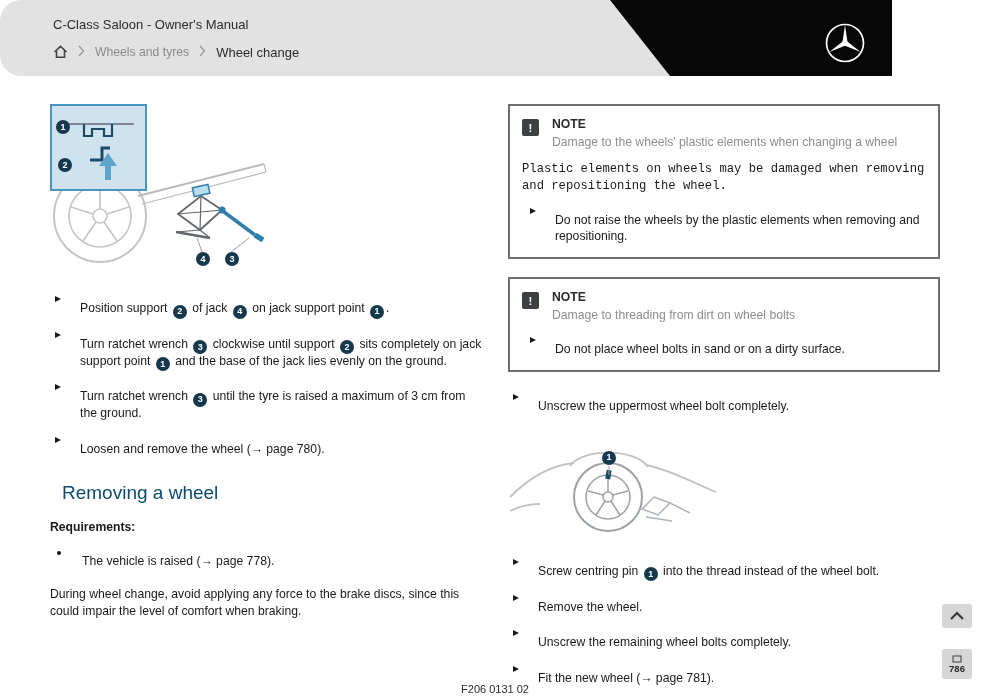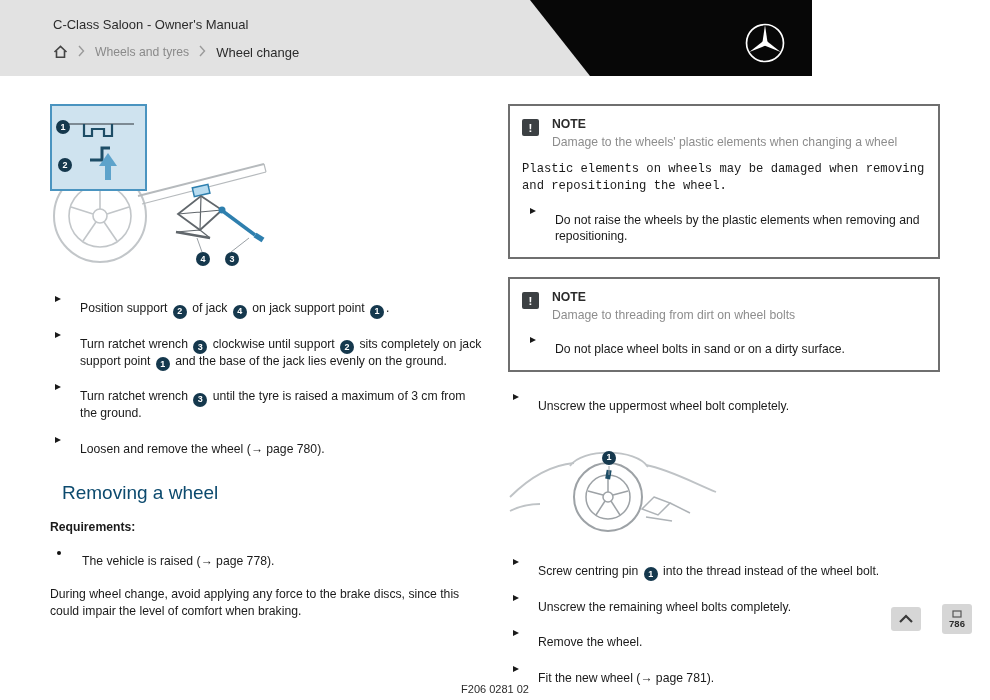--- a/index.html
+++ b/index.html
@@ -1,21 +1,21 @@
 <!DOCTYPE html>
 <html><head>
 <meta charset="utf-8">
 <style>
   * { margin:0; padding:0; box-sizing:border-box; }
   html,body { width:990px; height:700px; }
   body { font-family:"Liberation Sans", sans-serif; background:#fff; color:#1a1a1a; }
   .page { position:relative; width:990px; height:700px; background:#fff; overflow:hidden; }
 
   
-  .topbar { position:absolute; top:0; left:0; width:812px; height:76px; background:#e2e2e2; }
+  .topbar { position:absolute; top:0; left:0; width:892px; height:76px; background:#e2e2e2;border-radius:21px; }
   .topbar-left { position:absolute; left:53px; top:17px; }
   .doc-title { font-size:13px; color:#2b2b2b; margin-bottom:13px; }
   .breadcrumb { display:flex; align-items:flex-start; gap:10px; font-size:12.2px; }
   .crumb-home { display:flex; align-items:center; cursor:pointer; background:none; border:none; padding:0; }
   .crumb-sep { display:flex; align-items:center; }
   .crumb-link { color:#8a8a8a; background:none; border:none; font-size:12.2px; font-family:inherit; cursor:pointer; }
   .crumb-current { color:#2b2b2b; background:none; border:none; font-size:13px; font-family:inherit; cursor:pointer; }
   .brand-wedge { position:absolute; top:0; right:0; width:296px; height:76px; background:#070707;
                  clip-path:polygon(14px 0, 296px 0, 296px 76px, 74px 76px); }
   .mb-logo { position:absolute; top:22px; right:26px; width:42px; height:42px; }
@@ -52,21 +52,21 @@
   .note-icon { width:17px; height:17px; background:#3c4043; color:#fff; font-weight:700; font-size:11.5px;
                display:flex; align-items:center; justify-content:center; border-radius:2px; flex:none; margin-top:2px; }
   .note-title { font-weight:700; font-size:12.2px; color:#2b2b2b; margin-bottom:4px; }
   .note-subtitle { color:#8d8d8d; font-size:12.2px; line-height:1.3; }
   .note-body { margin:10px 0 9px; font-size:12.2px; color:#1a1a1a; line-height:1.38;font-family:Liberation Mono, monospace; }
   .note .step { margin:9px 0 2px 3px; }
 
   .pre-step { margin:2px 0 2px; }
 
   
-  .float-controls { position:absolute; right:18px; top:604px; display:flex; flex-direction:row; gap:21px; align-items:center; }
+  .float-controls { position:absolute; right:18px; top:604px; display:flex; flex-direction:column; gap:21px; align-items:center; }
   .scroll-top { width:30px; height:24px; background:#d6d6d6; border:none; border-radius:3px;
                 display:flex; align-items:center; justify-content:center; cursor:pointer; }
   .page-indicator { width:30px; height:30px; background:#d6d6d6; border:none; border-radius:3px;
                     display:flex; flex-direction:column; align-items:center; justify-content:center; gap:1px; cursor:pointer; }
   .page-num { font-size:9.5px; font-weight:700; color:#2b2b2b; line-height:1; }
 
   .fig-code { position:absolute; left:0; right:0; bottom:5px; text-align:center; font-size:11px; color:#2b2b2b; }
 </style>
 </head>
 <body>
@@ -269,25 +269,25 @@
         <span class="badge abs" style="left:94px; top:20px">1</span>
       </figure>
 
       <ul class="steps">
         <li class="step">
           <span class="tri"></span>
           <span class="step-text">Screw centring pin <span class="badge inline">1</span> into the thread instead of the wheel bolt.</span>
         </li>
         <li class="step">
           <span class="tri"></span>
+          <span class="step-text">Remove the wheel.</span>
+        </li>
+        <li class="step">
+          <span class="tri"></span>
           <span class="step-text">Unscrew the remaining wheel bolts completely.</span>
-        </li>
-        <li class="step">
-          <span class="tri"></span>
-          <span class="step-text">Remove the wheel.</span>
         </li>
         <li class="step">
           <span class="tri"></span>
           <span class="step-text">Fit the new wheel (→ page 781).</span>
         </li>
       </ul>
     </section>
   </main>
 
   <div class="float-controls">
@@ -297,14 +297,14 @@
       </svg>
     </button>
     <button class="page-indicator">
       <svg width="10" height="8" viewBox="0 0 10 8" fill="none" stroke="#555" stroke-width="1.2">
         <rect x="1" y="1" width="8" height="6"></rect>
       </svg>
       <span class="page-num">786</span>
     </button>
   </div>
 
-  <div class="fig-code">F206 0281 02</div>
+  <div class="fig-code">F206 0131 02</div>
 </div>
 
 </body></html>

